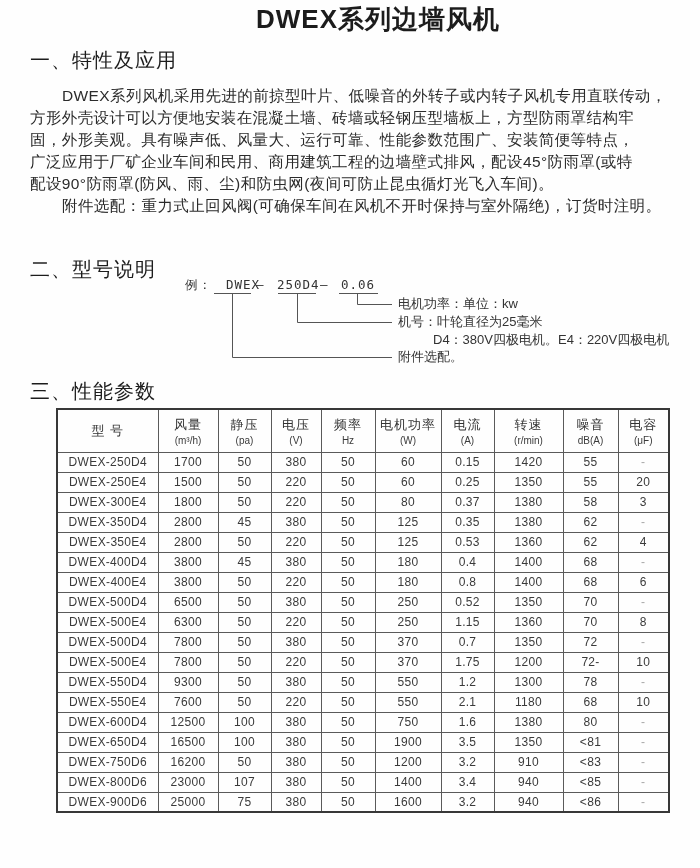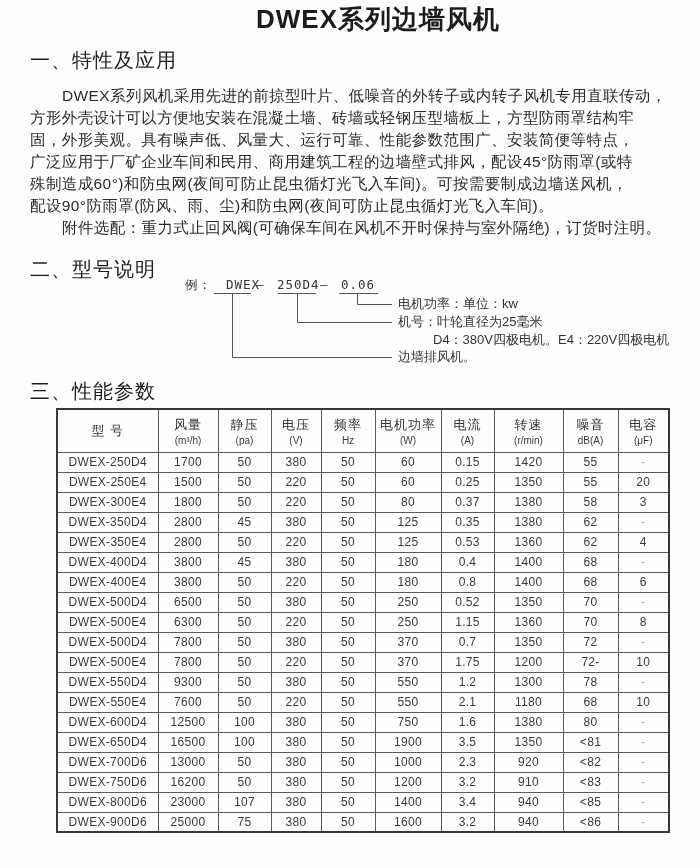--- a/index.html
+++ b/index.html
@@ -120,21 +120,20 @@
 
   <h1 class="doc-title">DWEX系列边墙风机</h1>
 
   <h2 class="sec-heading h-features">一、特性及应用</h2>
 
   <div class="features-text">
       <div class="pline indent">DWEX系列风机采用先进的前掠型叶片、低噪音的外转子或内转子风机专用直联传动，</div>
       <div class="pline">方形外壳设计可以方便地安装在混凝土墙、砖墙或轻钢压型墙板上，方型防雨罩结构牢</div>
       <div class="pline">固，外形美观。具有噪声低、风量大、运行可靠、性能参数范围广、安装简便等特点，</div>
       <div class="pline">广泛应用于厂矿企业车间和民用、商用建筑工程的边墙壁式排风，配设45°防雨罩(或特</div>
-      <div class="pline">殊制造成60°)和防虫网(夜间可防止昆虫循灯光飞入车间)。可按需要制成边墙送风机，</div>
       <div class="pline">配设90°防雨罩(防风、雨、尘)和防虫网(夜间可防止昆虫循灯光飞入车间)。</div>
       <div class="pline indent">附件选配：重力式止回风阀(可确保车间在风机不开时保持与室外隔绝)，订货时注明。</div>
     </div>
 
   <h2 class="sec-heading h-model">二、型号说明</h2>
 
   <div class="diagram">
     <span class="ex-part ex-prefix">例：</span>
     <span class="ex-part p-brand">DWEX</span>
     <span class="ex-part p-dash1">—</span>
@@ -149,21 +148,21 @@
         <path d="M339,17.5 H378"></path>
         <path d="M357.5,17.5 V28.5 H392"></path>
         <path d="M297.5,17.5 V46.5 H392"></path>
         <path d="M232.5,17.5 V81.5 H392"></path>
       </g>
     </svg>
 
     <span class="dlabel l-power">电机功率：单位：kw</span>
     <span class="dlabel l-size">机号：叶轮直径为25毫米</span>
     <span class="dlabel l-size-note">D4：380V四极电机。E4：220V四极电机</span>
-    <span class="dlabel l-brand">边墙排风机。</span>
+    <span class="dlabel l-brand">附件选配。</span>
   </div>
 
   <h2 class="sec-heading h-perf">三、性能参数</h2>
 
   <table class="perf-table">
     <colgroup>
       <col class="c-model">
         <col class="c-flow">
         <col class="c-sp">
         <col class="c-volt">
@@ -392,32 +391,20 @@
           <td>100</td>
           <td>380</td>
           <td>50</td>
           <td>1900</td>
           <td>3.5</td>
           <td>1350</td>
           <td>&lt;81</td>
           <td class="dash">-</td>
         </tr>
         <tr>
-          <td>DWEX-700D6</td>
-          <td>13000</td>
-          <td>50</td>
-          <td>380</td>
-          <td>50</td>
-          <td>1000</td>
-          <td>2.3</td>
-          <td>920</td>
-          <td>&lt;82</td>
-          <td class="dash">-</td>
-        </tr>
-        <tr>
           <td>DWEX-750D6</td>
           <td>16200</td>
           <td>50</td>
           <td>380</td>
           <td>50</td>
           <td>1200</td>
           <td>3.2</td>
           <td>910</td>
           <td>&lt;83</td>
           <td class="dash">-</td>

